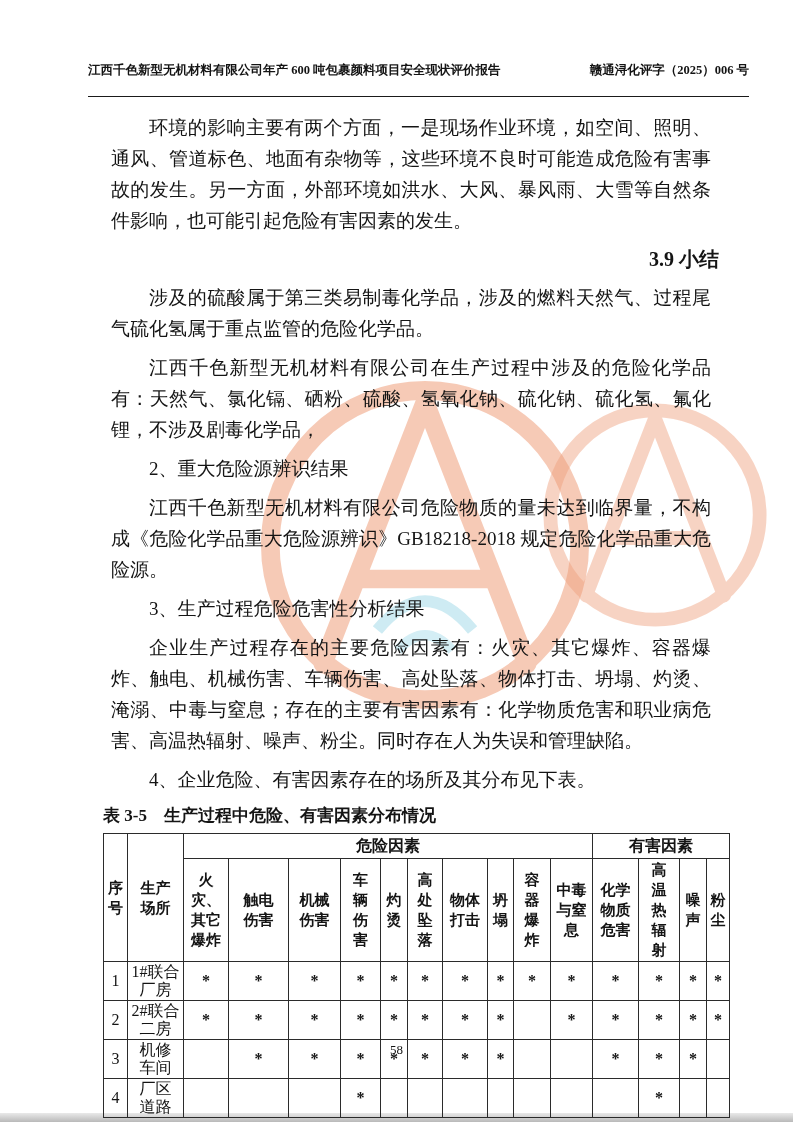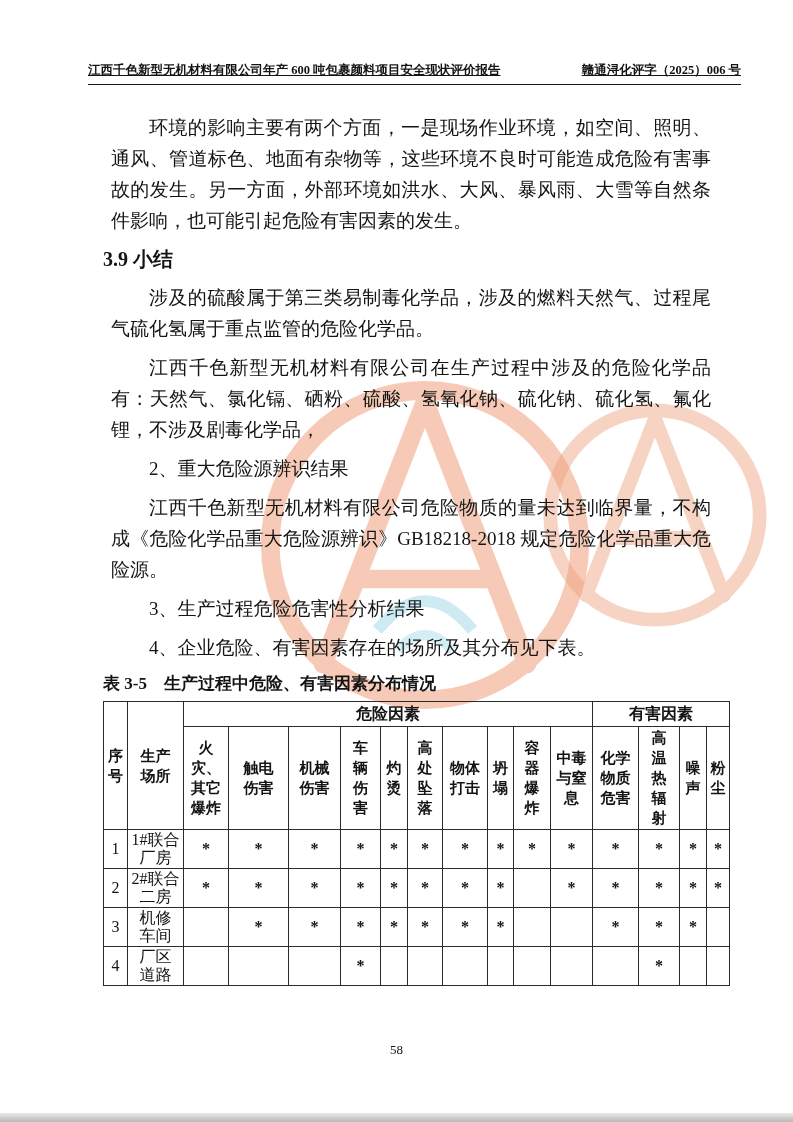--- a/index.html
+++ b/index.html
@@ -19,32 +19,32 @@
   .wm-text{
     position:absolute;left:118px;top:538px;
     font-size:52px;letter-spacing:2px;white-space:nowrap;
     font-family:"Liberation Sans","DejaVu Sans",sans-serif;
     color:rgba(168,168,168,.42);
     -webkit-text-stroke:1.5px rgba(140,140,140,.55);
   }
   
   .content{position:relative;z-index:1;}
   .pagehead{
-    position:absolute;left:88px;right:52px;top:62px;
+    position:absolute;left:88px;right:44px;top:62px;
     display:flex;justify-content:space-between;align-items:flex-end;
     font-weight:bold;font-size:12.5px;
-    border-bottom:1.6px solid #1a1a1a;padding-bottom:5px;text-decoration:underline;
+    border-bottom:1.6px solid #1a1a1a;padding-bottom:17px;
   }
   .body-block{position:absolute;left:103px;top:104px;width:616px;}
   .para{
     margin:8px;text-indent:2em;text-align:justify;
     font-size:19px;line-height:31px;
   }
   .sec-heading{
-    margin:6px 0 4px 0;font-size:20px;font-weight:bold;line-height:30px;
+    margin:6px 0 4px 0;font-size:20px;font-weight:bold;line-height:30px;text-align:right;
   }
   .tbl-title{
     margin:8px 0 4px 0;font-weight:bold;font-size:17px;line-height:26px;
   }
   
   table.factors{
     width:616px;border-collapse:collapse;table-layout:fixed;
     font-size:15px;
   }
   table.factors th,table.factors td{
@@ -101,20 +101,21 @@
     </div>
 
     <div class="body-block">
       <p class="para">环境的影响主要有两个方面，一是现场作业环境，如空间、照明、通风、管道标色、地面有杂物等，这些环境不良时可能造成危险有害事故的发生。另一方面，外部环境如洪水、大风、暴风雨、大雪等自然条件影响，也可能引起危险有害因素的发生。</p>
       <h3 class="sec-heading">3.9 小结</h3>
       <p class="para">涉及的硫酸属于第三类易制毒化学品，涉及的燃料天然气、过程尾气硫化氢属于重点监管的危险化学品。</p>
       <p class="para">江西千色新型无机材料有限公司在生产过程中涉及的危险化学品有：天然气、氯化镉、硒粉、硫酸、氢氧化钠、硫化钠、硫化氢、氟化锂，不涉及剧毒化学品，</p>
       <p class="para">2、重大危险源辨识结果</p>
       <p class="para">江西千色新型无机材料有限公司危险物质的量未达到临界量，不构成《危险化学品重大危险源辨识》GB18218-2018 规定危险化学品重大危险源。</p>
       <p class="para">3、生产过程危险危害性分析结果</p>
+      <p class="para">企业生产过程存在的主要危险因素有：火灾、其它爆炸、容器爆炸、触电、机械伤害、车辆伤害、高处坠落、物体打击、坍塌、灼烫、淹溺、中毒与窒息；存在的主要有害因素有：化学物质危害和职业病危害、高温热辐射、噪声、粉尘。同时存在人为失误和管理缺陷。</p>
       <p class="para">4、企业危险、有害因素存在的场所及其分布见下表。</p>
 
       <p class="tbl-title">表 3-5　生产过程中危险、有害因素分布情况</p>
 
       <table class="factors">
         <colgroup>
           <col class="c0">
             <col class="c1">
             <col class="c2">
             <col class="c3">

